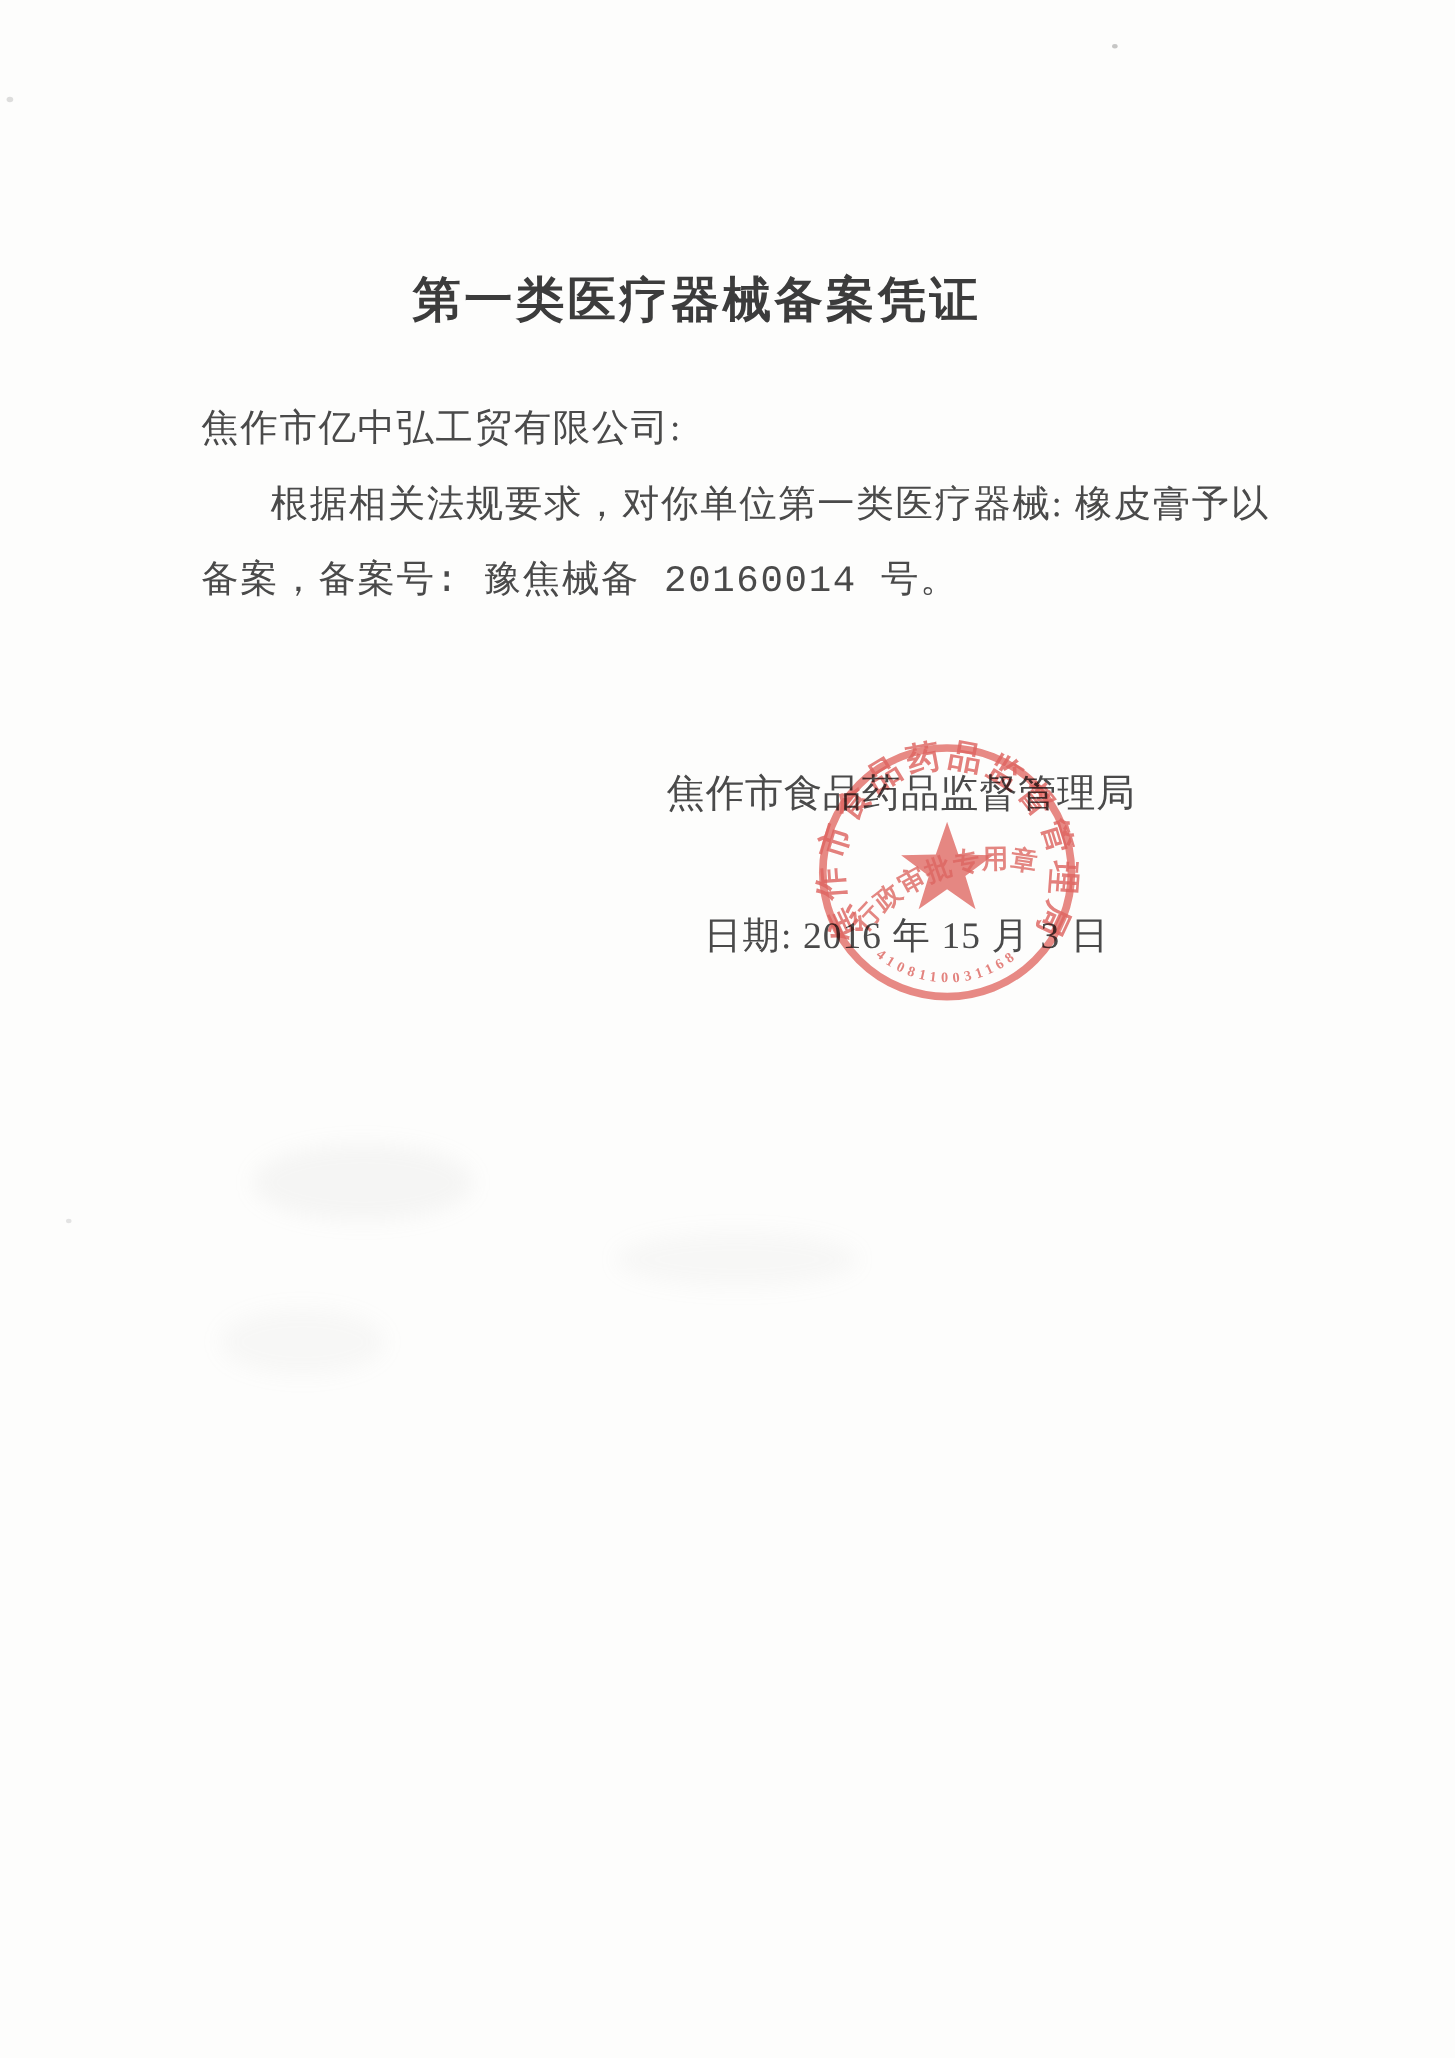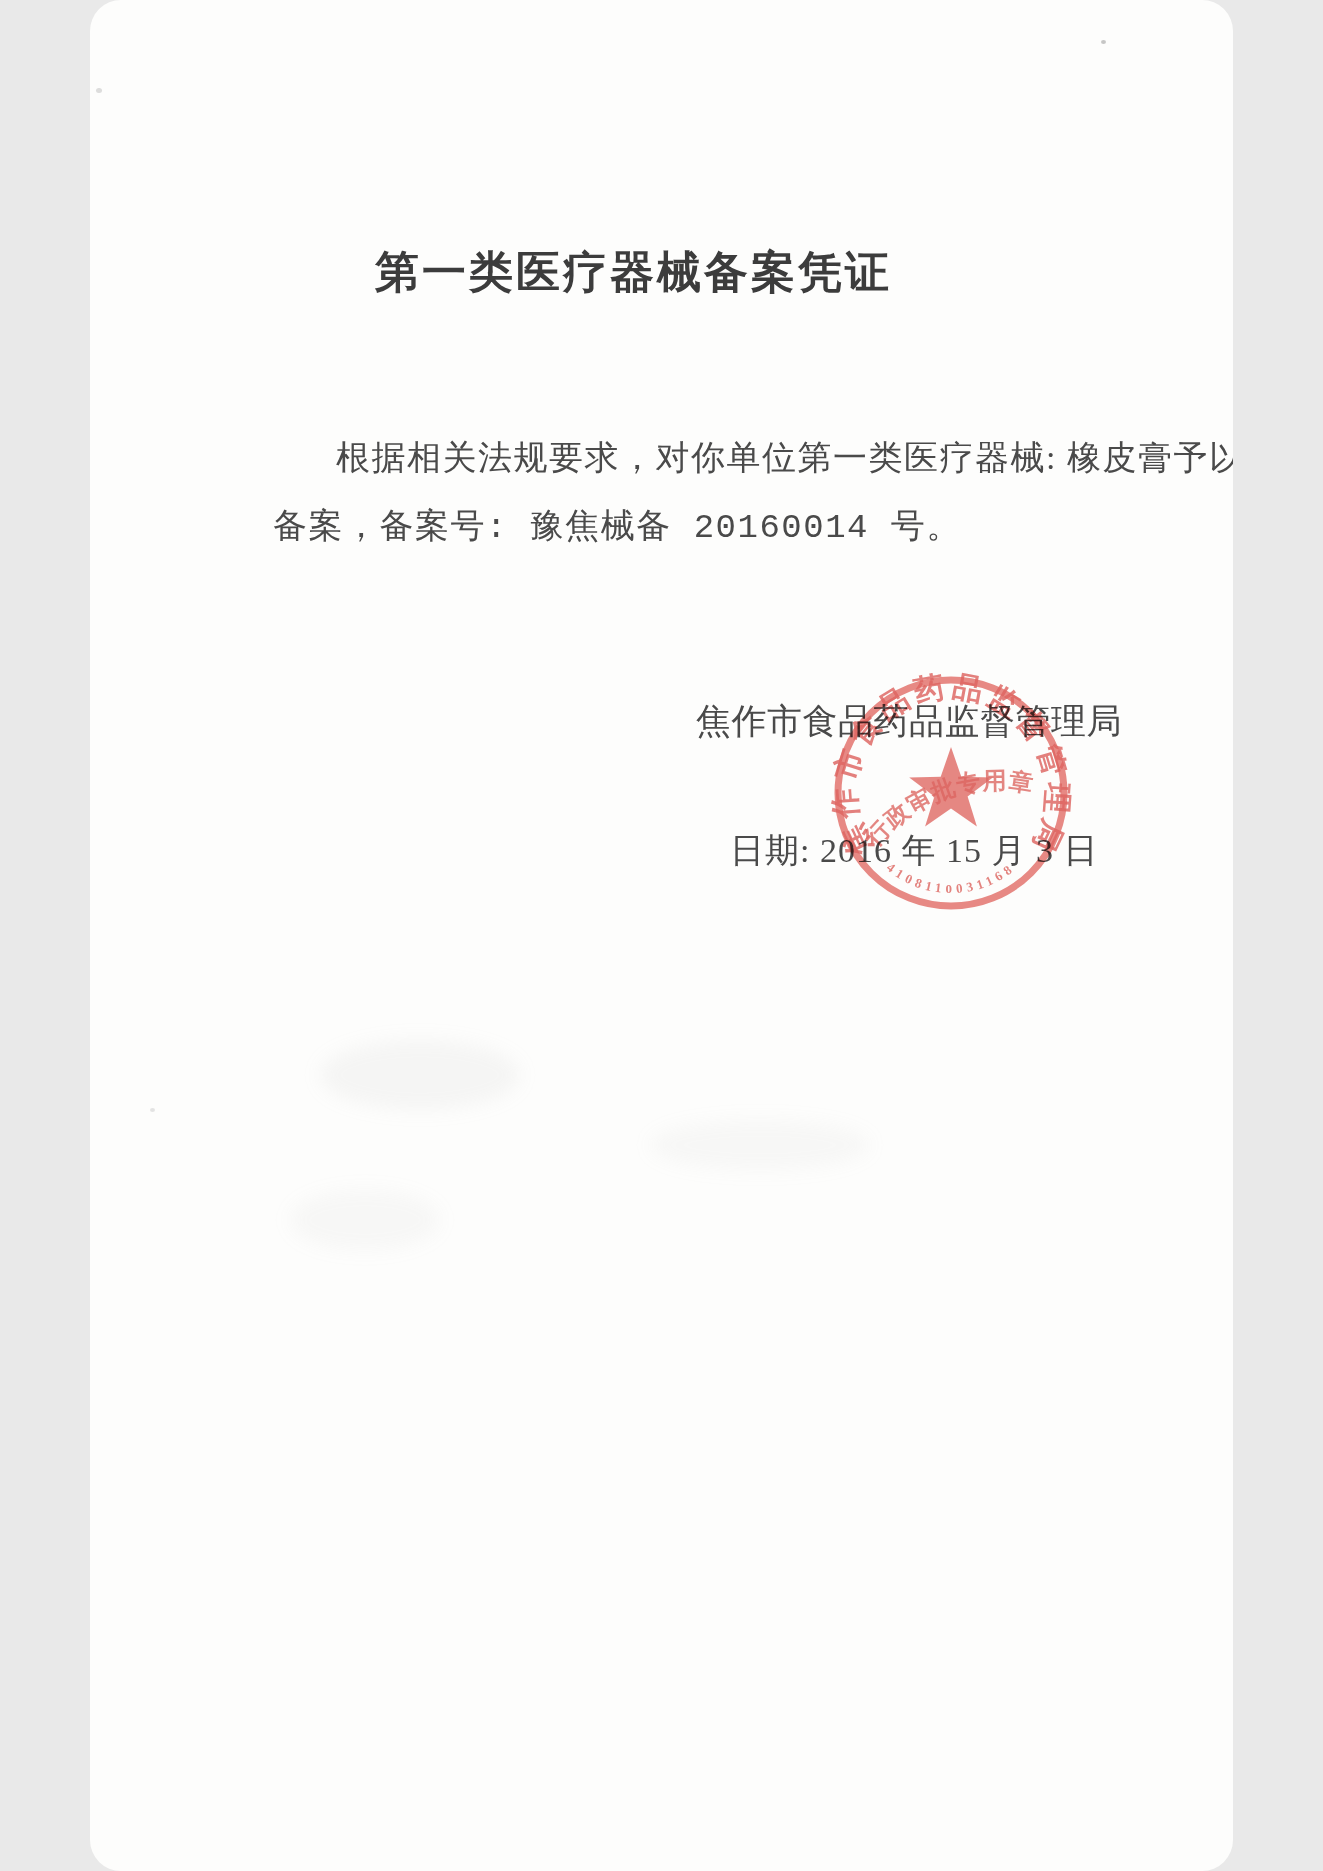--- a/index.html
+++ b/index.html
@@ -2,28 +2,27 @@
 <html><head>
 <meta charset="utf-8">
 <style>
   html, body {
     margin: 0;
     padding: 0;
     background: #e9e9e9;
   }
   .sheet {
     position: relative;
-    width: 1143px;
+    width: 1323px;
     height: 1871px;
     margin: 0 auto;
     background: #fdfdfc;
     overflow: hidden;
     font-family: "Liberation Serif", serif;
     color: #474747;
-    border-radius: 31px;
   }
   .title {
     position: absolute;
     top: 243px;
     left: 0;
     width: 100%;
     margin: 0;
     text-align: center;
     transform: translateX(-28px);
     font-family: "Liberation Sans", sans-serif;
@@ -83,20 +82,21 @@
   .speck.p2 { left: 6px;   top: 88px;  width: 6px; height: 5px; background: rgba(160,160,160,0.35); }
   .speck.p3 { left: 60px;  top: 1108px; width: 5px; height: 4px; background: rgba(170,170,170,0.3); }
 </style>
 </head>
 <body>
 
 <div class="sheet">
 
   <h1 class="title">第一类医疗器械备案凭证</h1>
 
+  <p class="bodyline recipient">焦作市亿中弘工贸有限公司:</p>
 
   <p class="bodyline body-1">根据相关法规要求，对你单位第一类医疗器械: 橡皮膏予以</p>
 
   <p class="bodyline body-2">备案，备案号: 豫焦械备 20160014 号。</p>
 
   <div class="bodyline agency-line">焦作市食品药品监督管理局</div>
 
   <div class="bodyline date-line">日期: 2016 年 15 月 3 日</div>
 
   <div class="seal">

